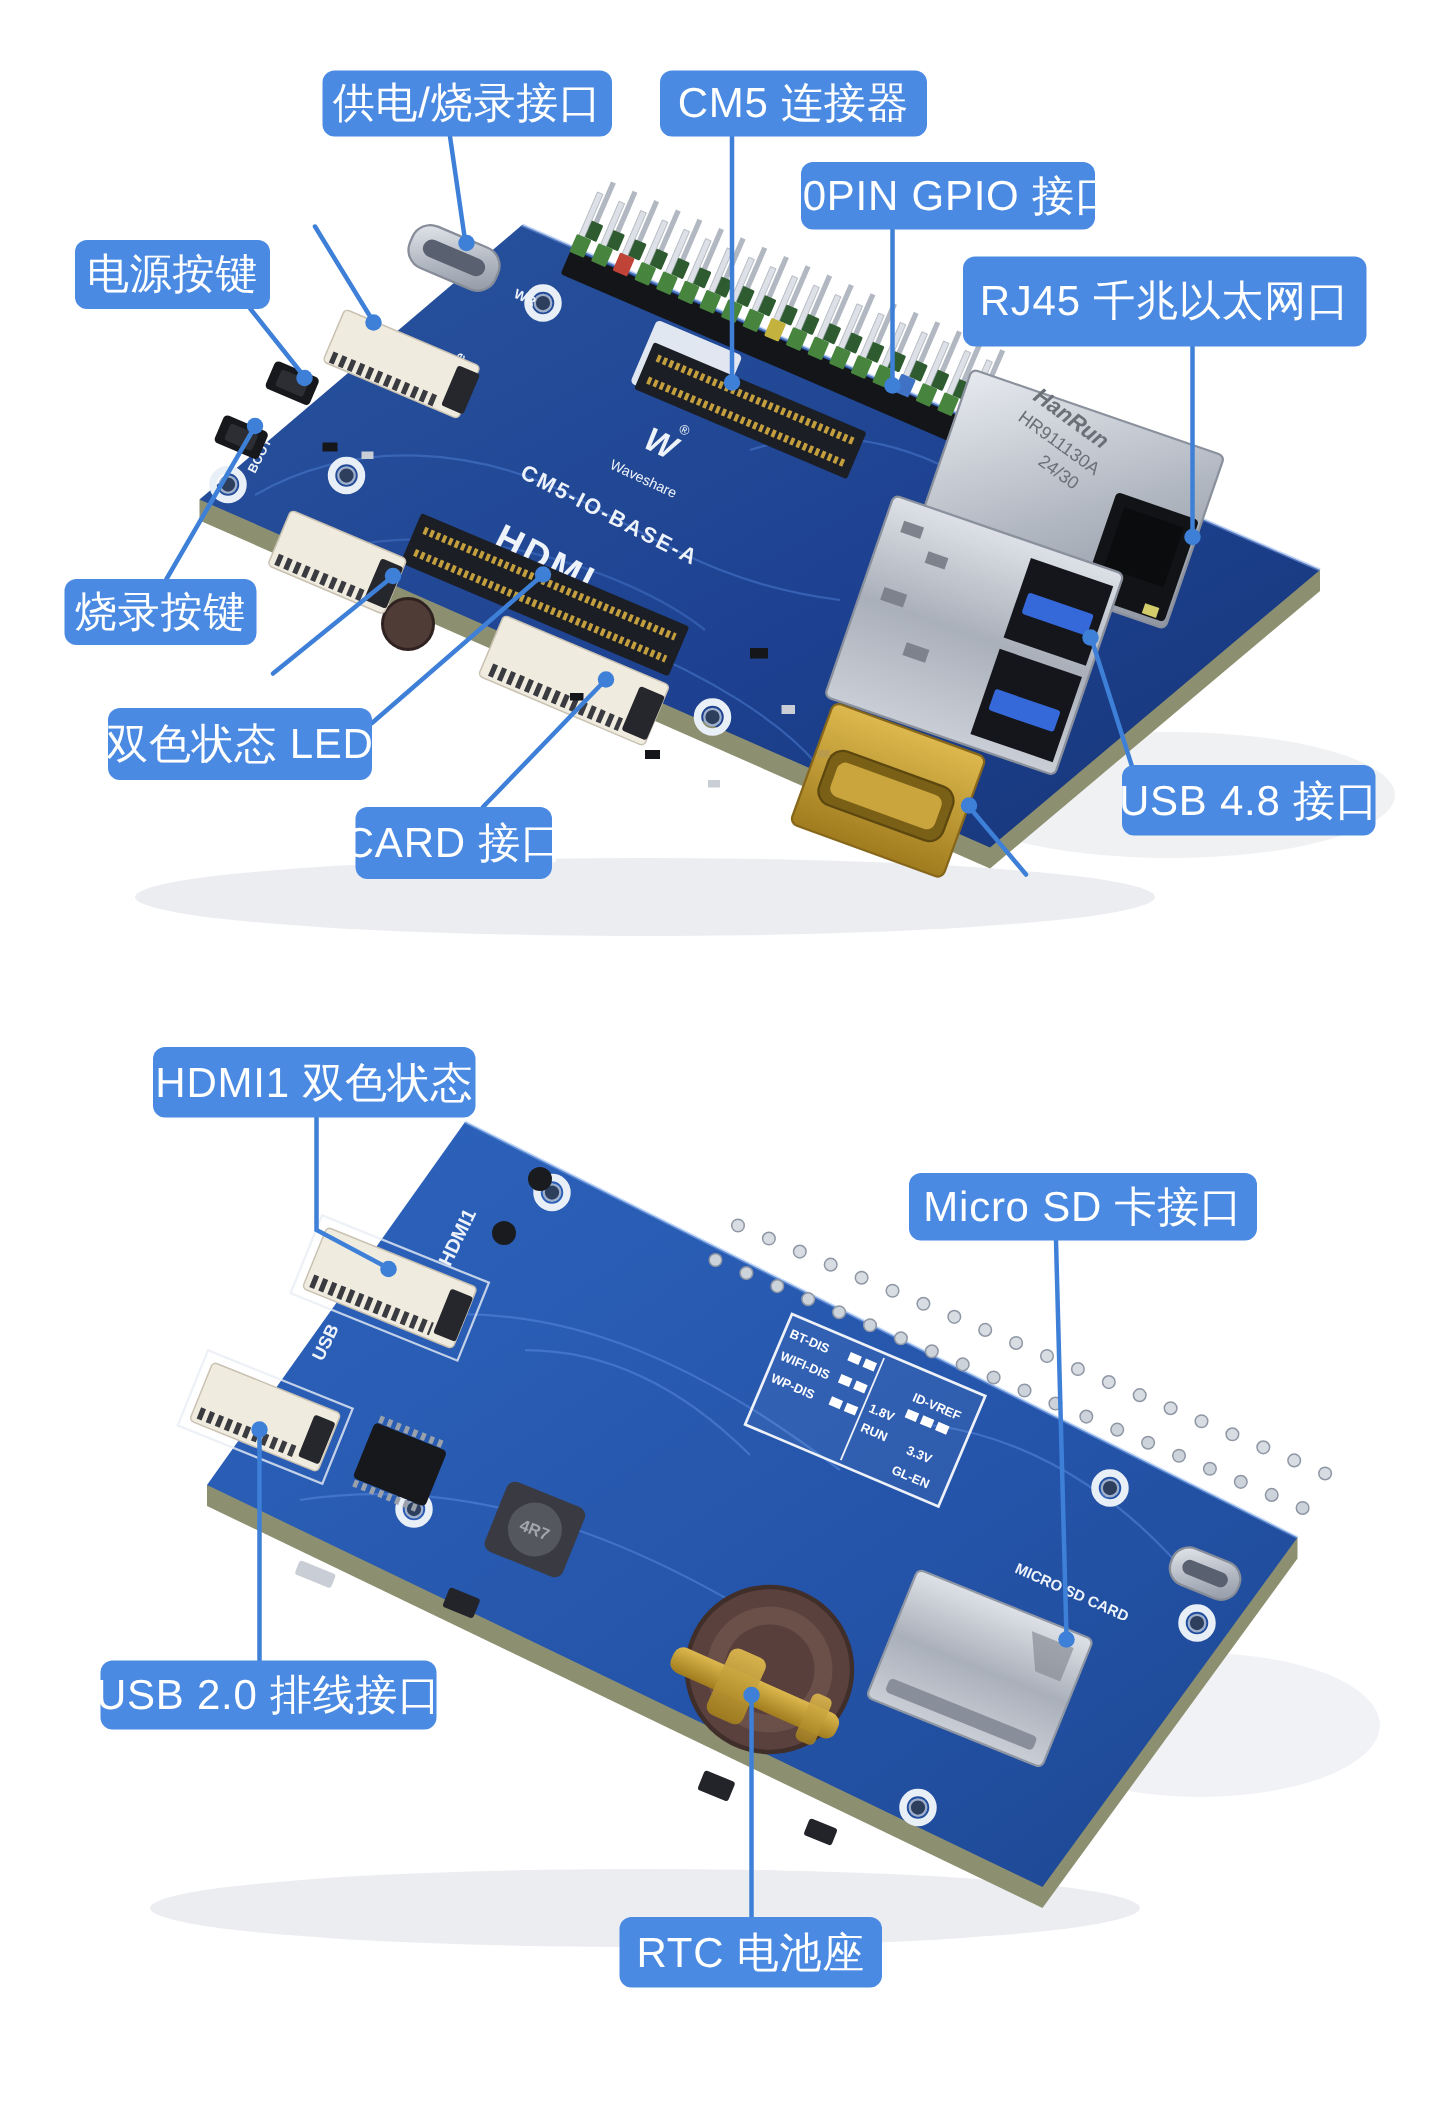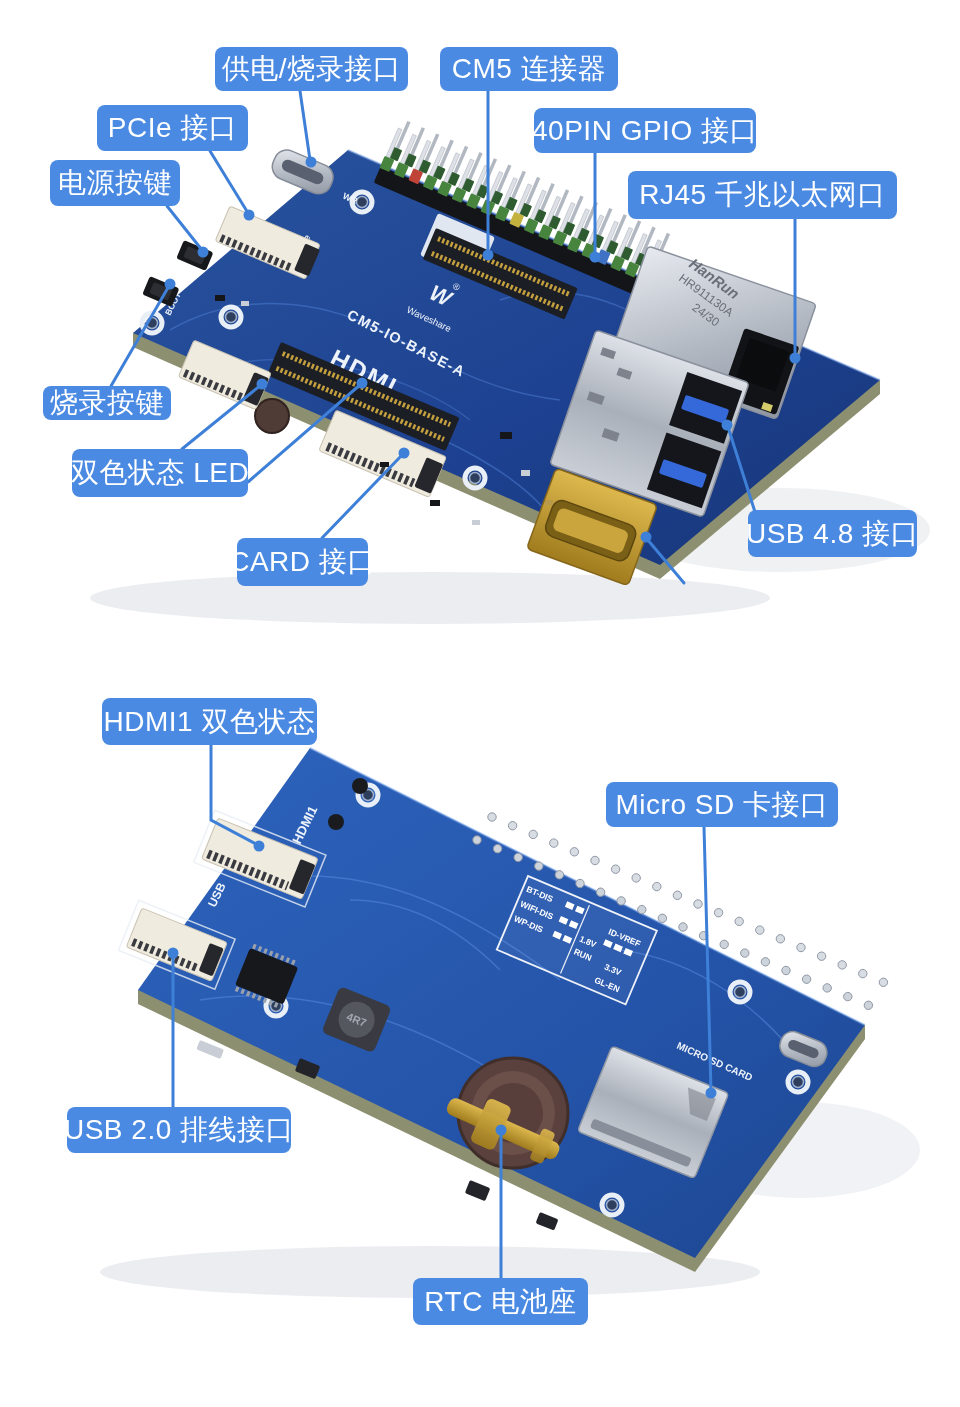--- a/index.html
+++ b/index.html
@@ -443,26 +443,25 @@
         <circle cx="646" cy="537" r="5.5"></circle>
     <circle cx="259" cy="846" r="5.5"></circle>
         <circle cx="711" cy="1093" r="5.5"></circle>
         <circle cx="173" cy="953" r="5.5"></circle>
     <circle cx="501" cy="1130" r="5.5"></circle>
   </g>
 </svg>
 
 <div class="callout" style="left:215px;top:47px;width:193px;height:44px">供电/烧录接口</div>
 <div class="callout" style="left:440px;top:47px;width:178px;height:44px">CM5 连接器</div>
-<div class="callout" style="left:97px;top:105px;width:151px;height:46px">PCIe 接口</div>
-<div class="callout" style="left:534px;top:108px;width:222px;height:45px">40PIN GPIO 接口</div>
+<div class="callout" style="left:534px;top:108px;width:196px;height:45px">40PIN GPIO 接口</div>
 <div class="callout" style="left:50px;top:160px;width:130px;height:46px">电源按键</div>
-<div class="callout" style="left:628px;top:171px;width:269px;height:48px">RJ45 千兆以太网口</div>
-<div class="callout" style="left:43px;top:386px;width:128px;height:34px">烧录按键</div>
-<div class="callout" style="left:72px;top:449px;width:176px;height:48px">双色状态 LED</div>
+<div class="callout" style="left:642px;top:171px;width:269px;height:60px">RJ45 千兆以太网口</div>
+<div class="callout" style="left:43px;top:386px;width:128px;height:44px">烧录按键</div>
+<div class="callout" style="left:72px;top:472px;width:176px;height:48px">双色状态 LED</div>
 <div class="callout" style="left:237px;top:538px;width:131px;height:48px">CARD 接口</div>
 <div class="callout" style="left:748px;top:510px;width:169px;height:47px">USB 4.8 接口</div>
 
 <div class="callout" style="left:102px;top:698px;width:215px;height:47px">HDMI1 双色状态</div>
 <div class="callout" style="left:606px;top:782px;width:232px;height:45px">Micro SD 卡接口</div>
 <div class="callout" style="left:67px;top:1107px;width:224px;height:46px">USB 2.0 排线接口</div>
 <div class="callout" style="left:413px;top:1278px;width:175px;height:47px">RTC 电池座</div>
 
 </div>
 

